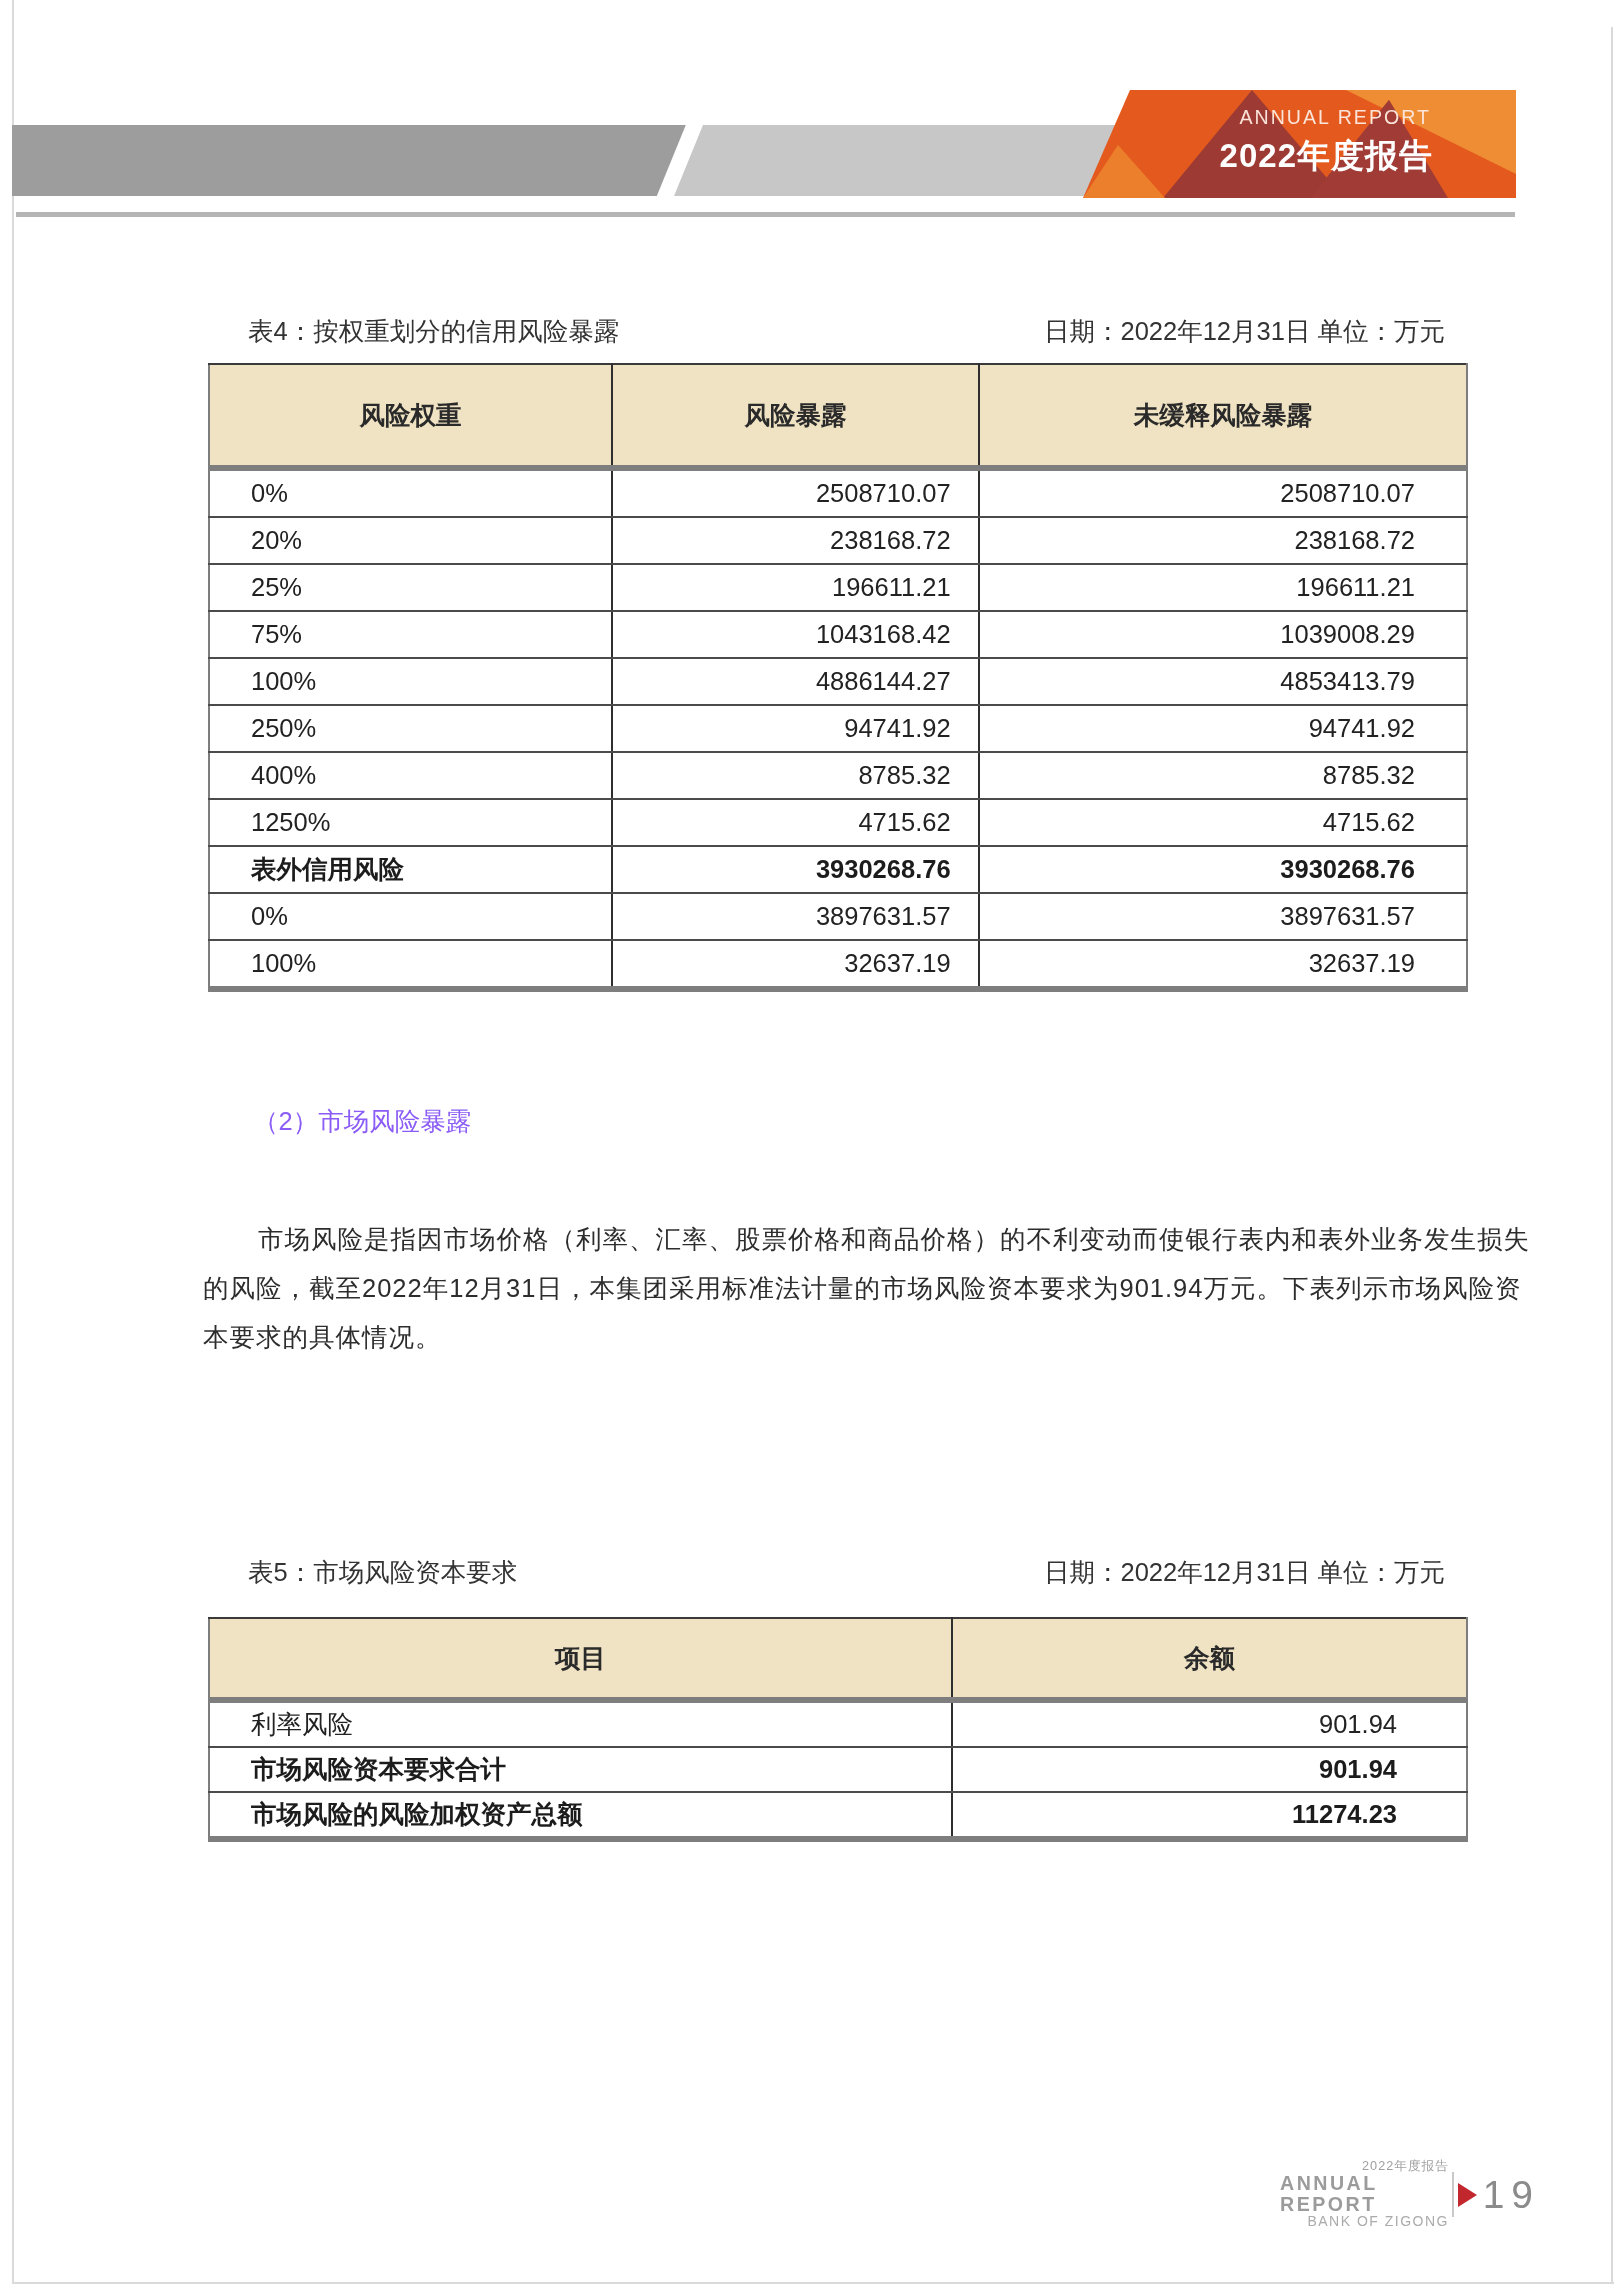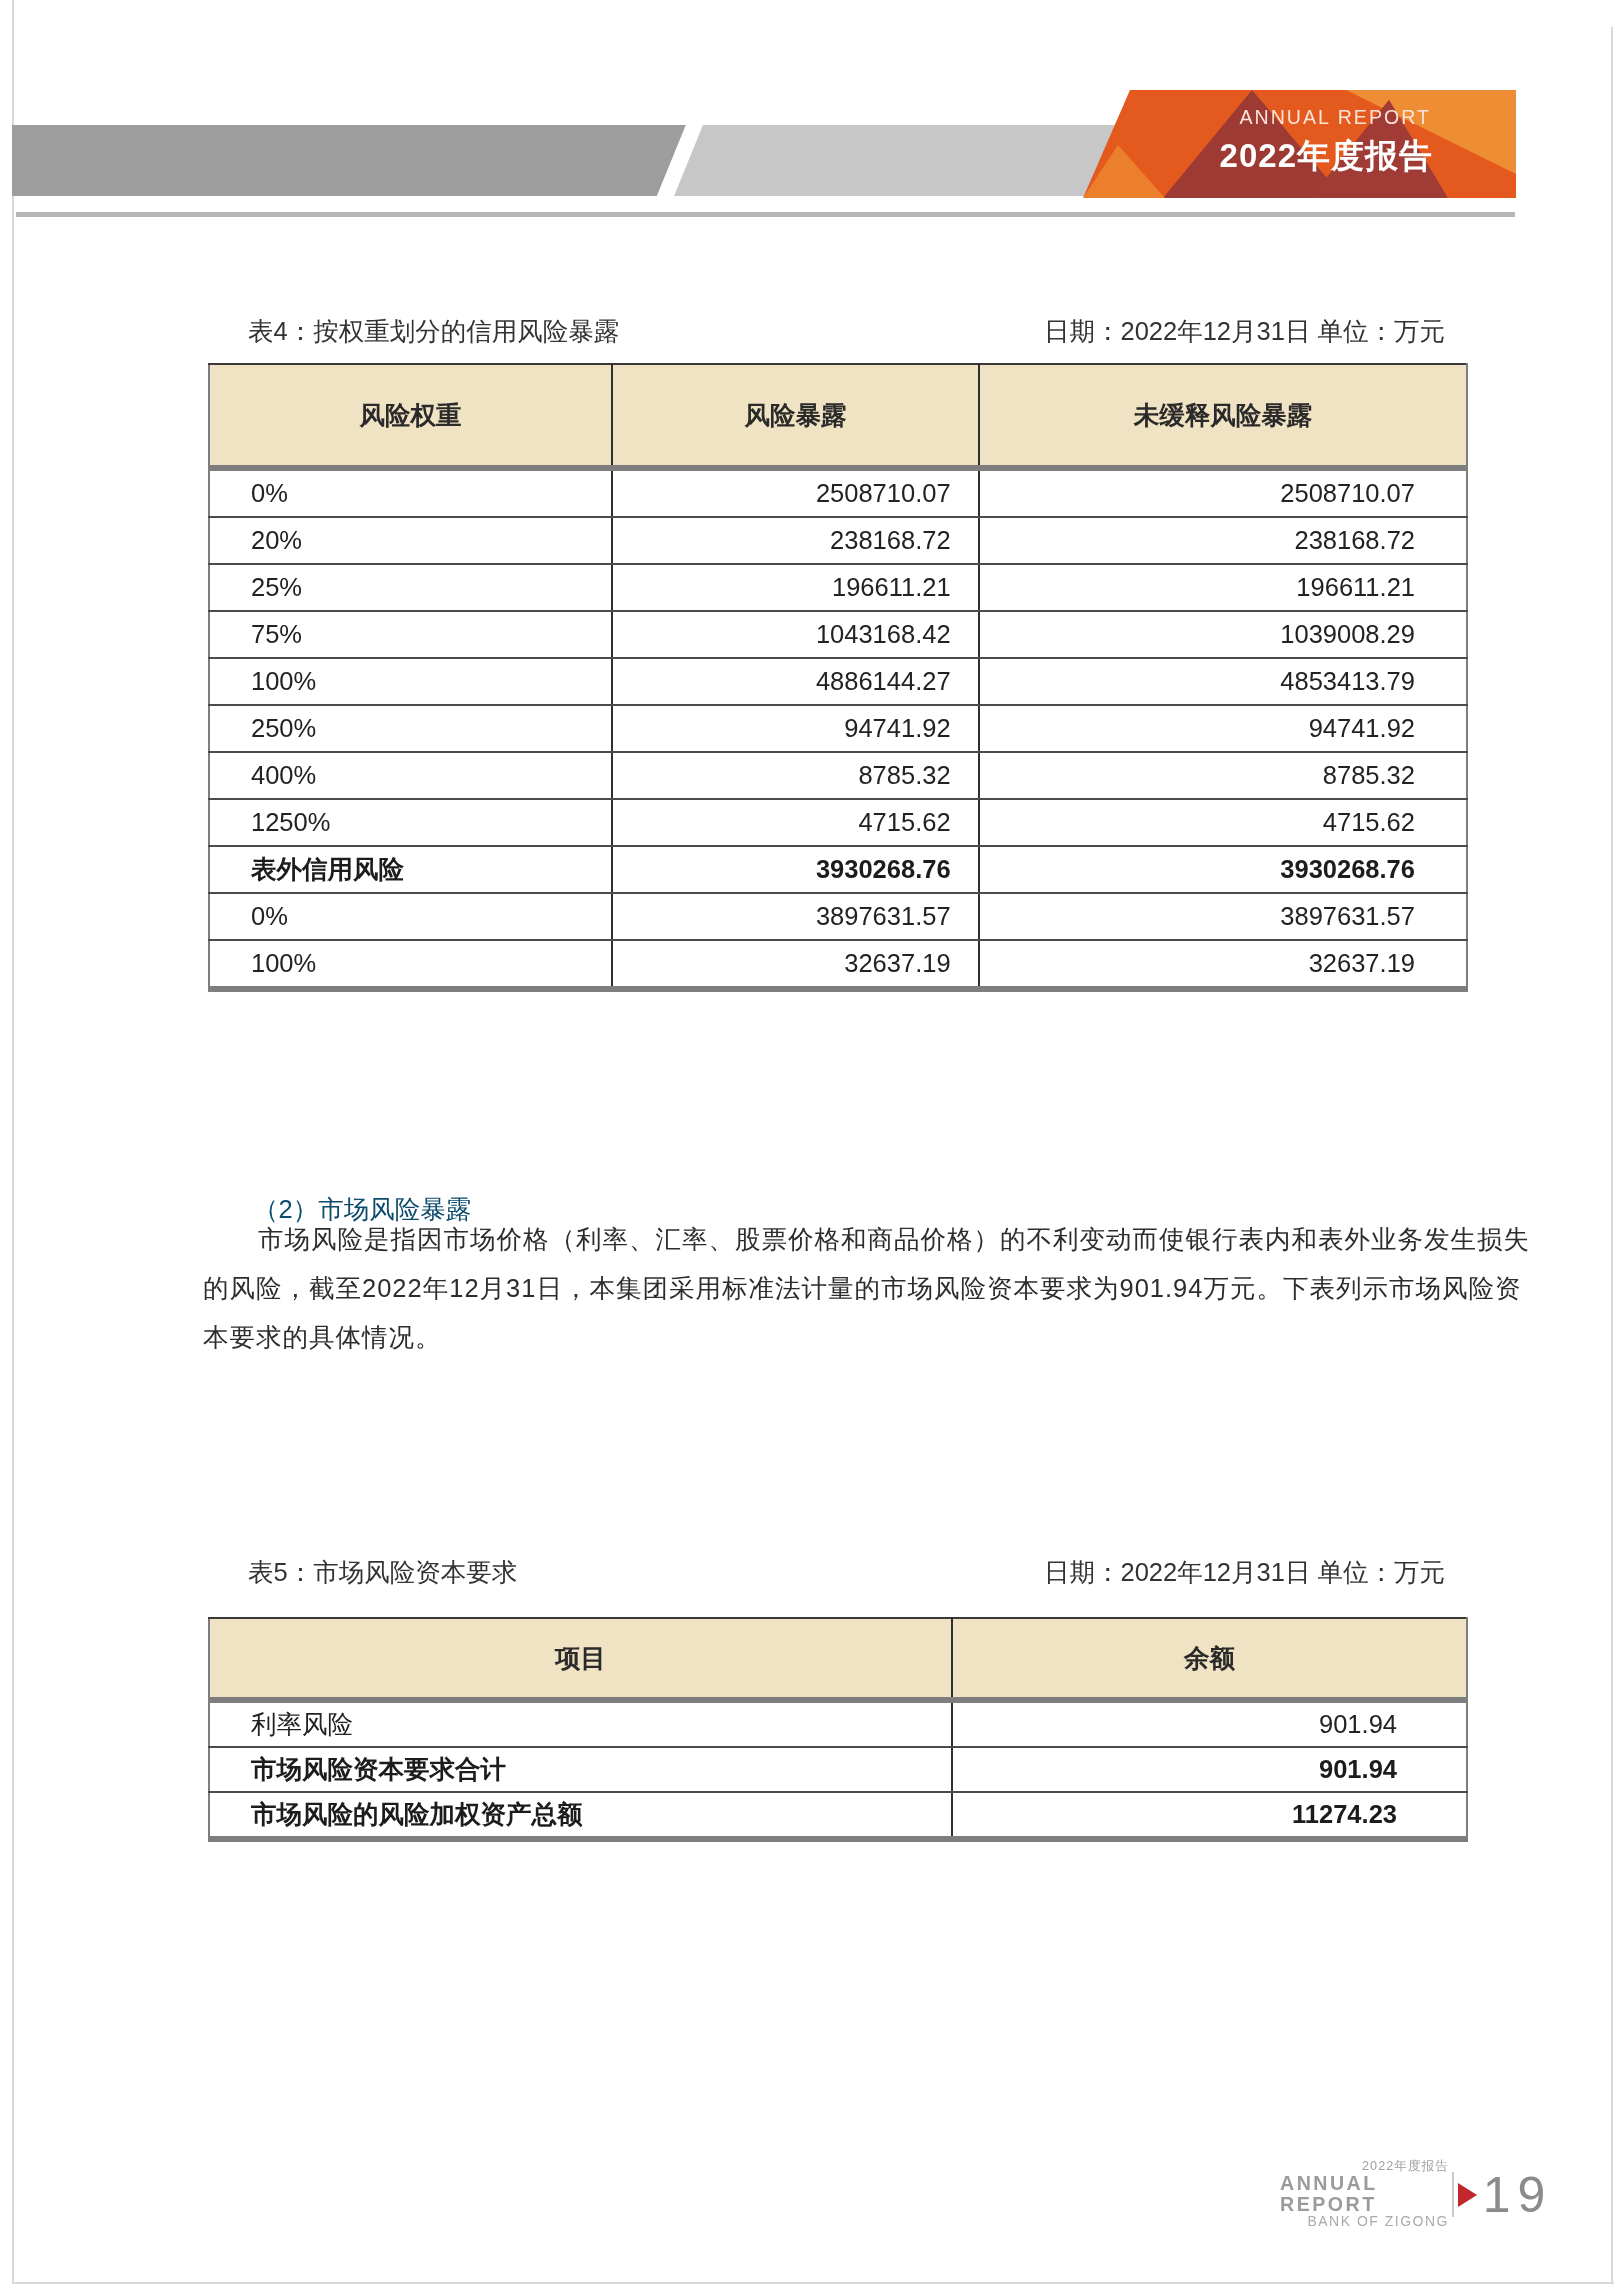--- a/index.html
+++ b/index.html
@@ -75,22 +75,22 @@
   .t5 td{height:41px;border-bottom:2.9px solid #4b4b4b;}
   .rpt-table tr:last-child td{border-bottom:none;}
   td.cell-label{text-align:left;padding-left:41px;}
   .t4 td.col-exposure{text-align:right;padding-right:27.4px;}
   .t4 td.col-unmit{text-align:right;padding-right:51px;}
   .t5 td.col-balance{text-align:right;padding-right:69px;}
   tr.bold-row td{font-weight:bold;color:#1c1c1c;}
 
   
   .sec-heading{
-    position:absolute;left:253px;top:1192px;
-    font-size:25.5px;color:#0c4a6e;
+    position:absolute;left:253px;top:1104px;
+    font-size:25.5px;color:#8b5cf6;
   }
   .para{
     position:absolute;left:203px;top:1215px;width:1274px;
     font-size:25.5px;color:#2d2d2d;letter-spacing:1px;
   }
   .para .pline{height:49px;line-height:49px;white-space:nowrap;}
   .para .pline.indent{padding-left:55px;}
 
   
   .footer{
@@ -103,21 +103,21 @@
   }
   .f-year{font-size:12.7px;color:#a0a0a0;letter-spacing:1px;}
   .f-annual{font-size:19.6px;font-weight:bold;color:#9b9b9b;letter-spacing:2.5px;}
   .f-bank{font-size:14px;color:#ababab;letter-spacing:1.5px;}
   .f-div{width:2px;height:45px;background:#c9c9c9;margin-left:2.9px;}
   .f-arrow{
     width:0;height:0;margin-left:3.9px;
     border-top:12.7px solid transparent;border-bottom:12.7px solid transparent;
     border-left:19.6px solid #c1272d;
   }
-  .f-page{font-size:50px;color:#8b8b8b;letter-spacing:6.9px;margin-left:5.9px;}
+  .f-page{font-size:39px;color:#8b8b8b;letter-spacing:6.9px;margin-left:5.9px;}
 </style>
 </head>
 <body>
 
 <div class="page">
 
   <div class="pb pb-left"></div>
   <div class="pb pb-right"></div>
   <div class="pb pb-bottom"></div>
 

